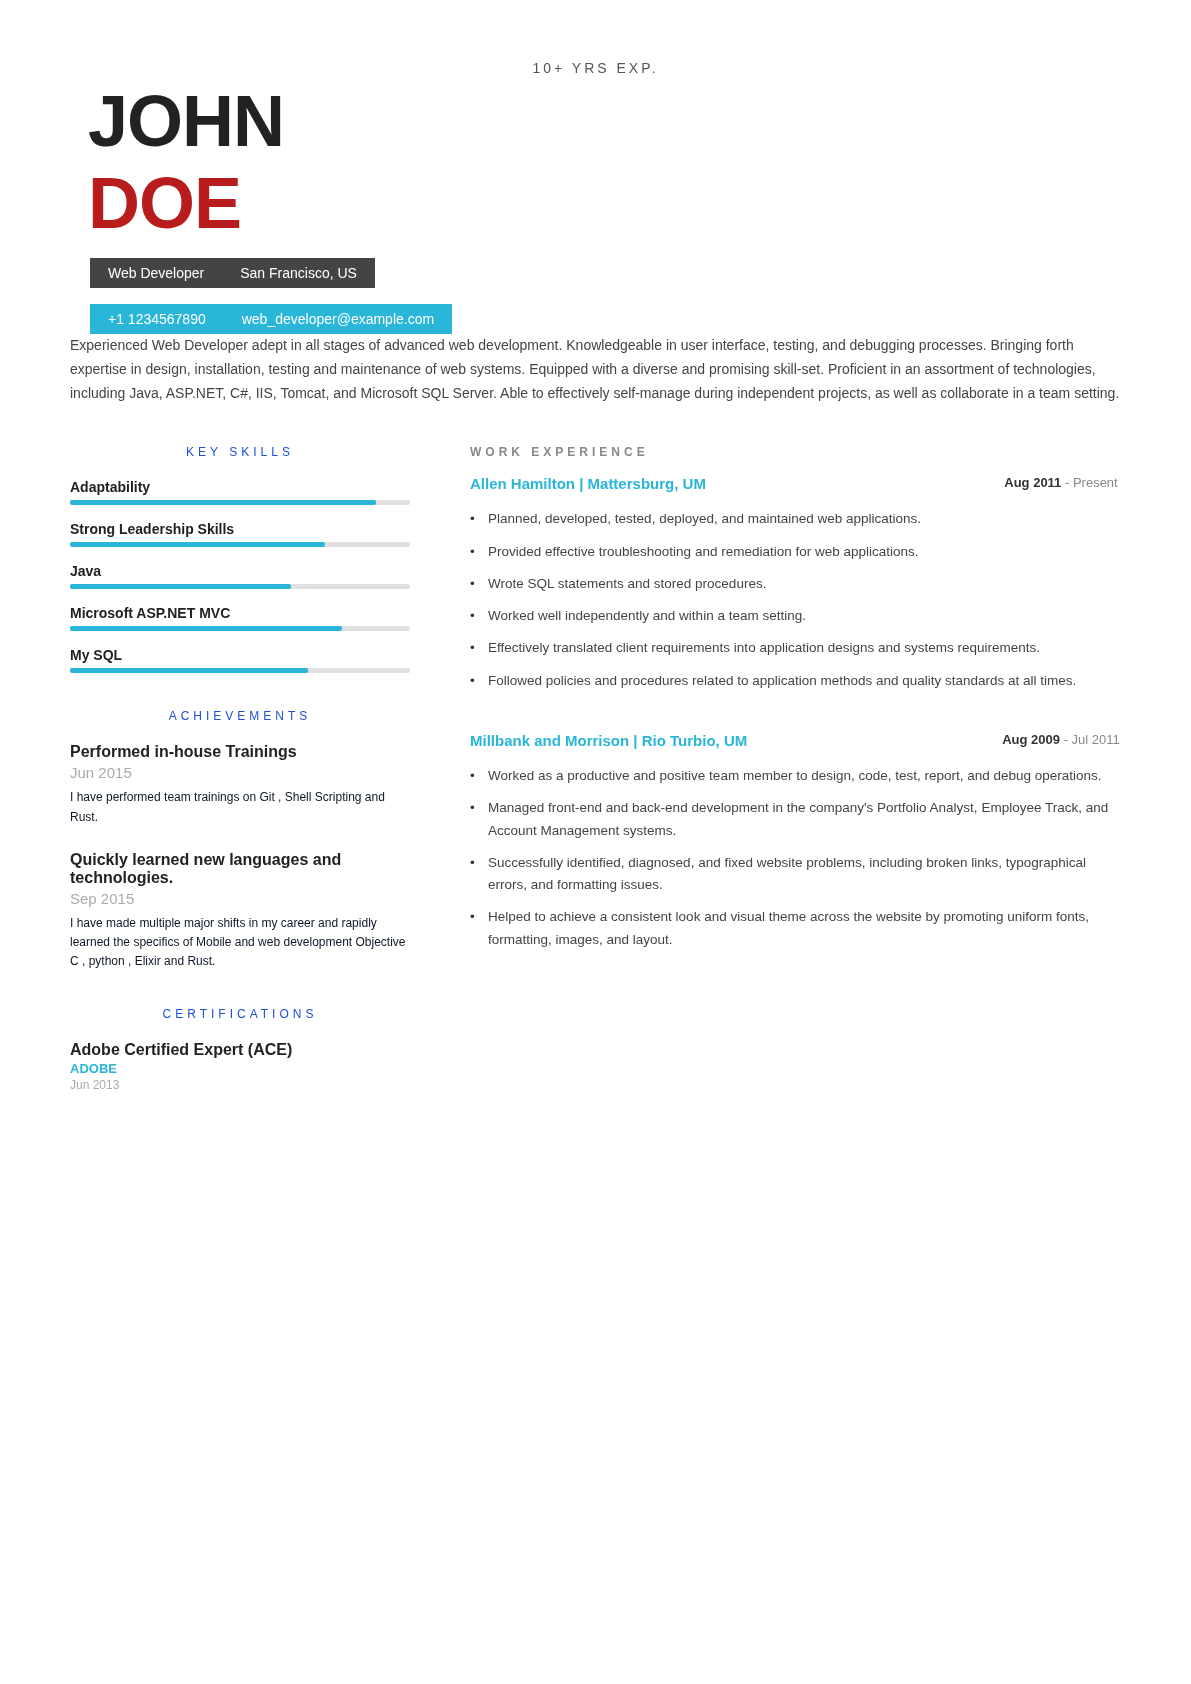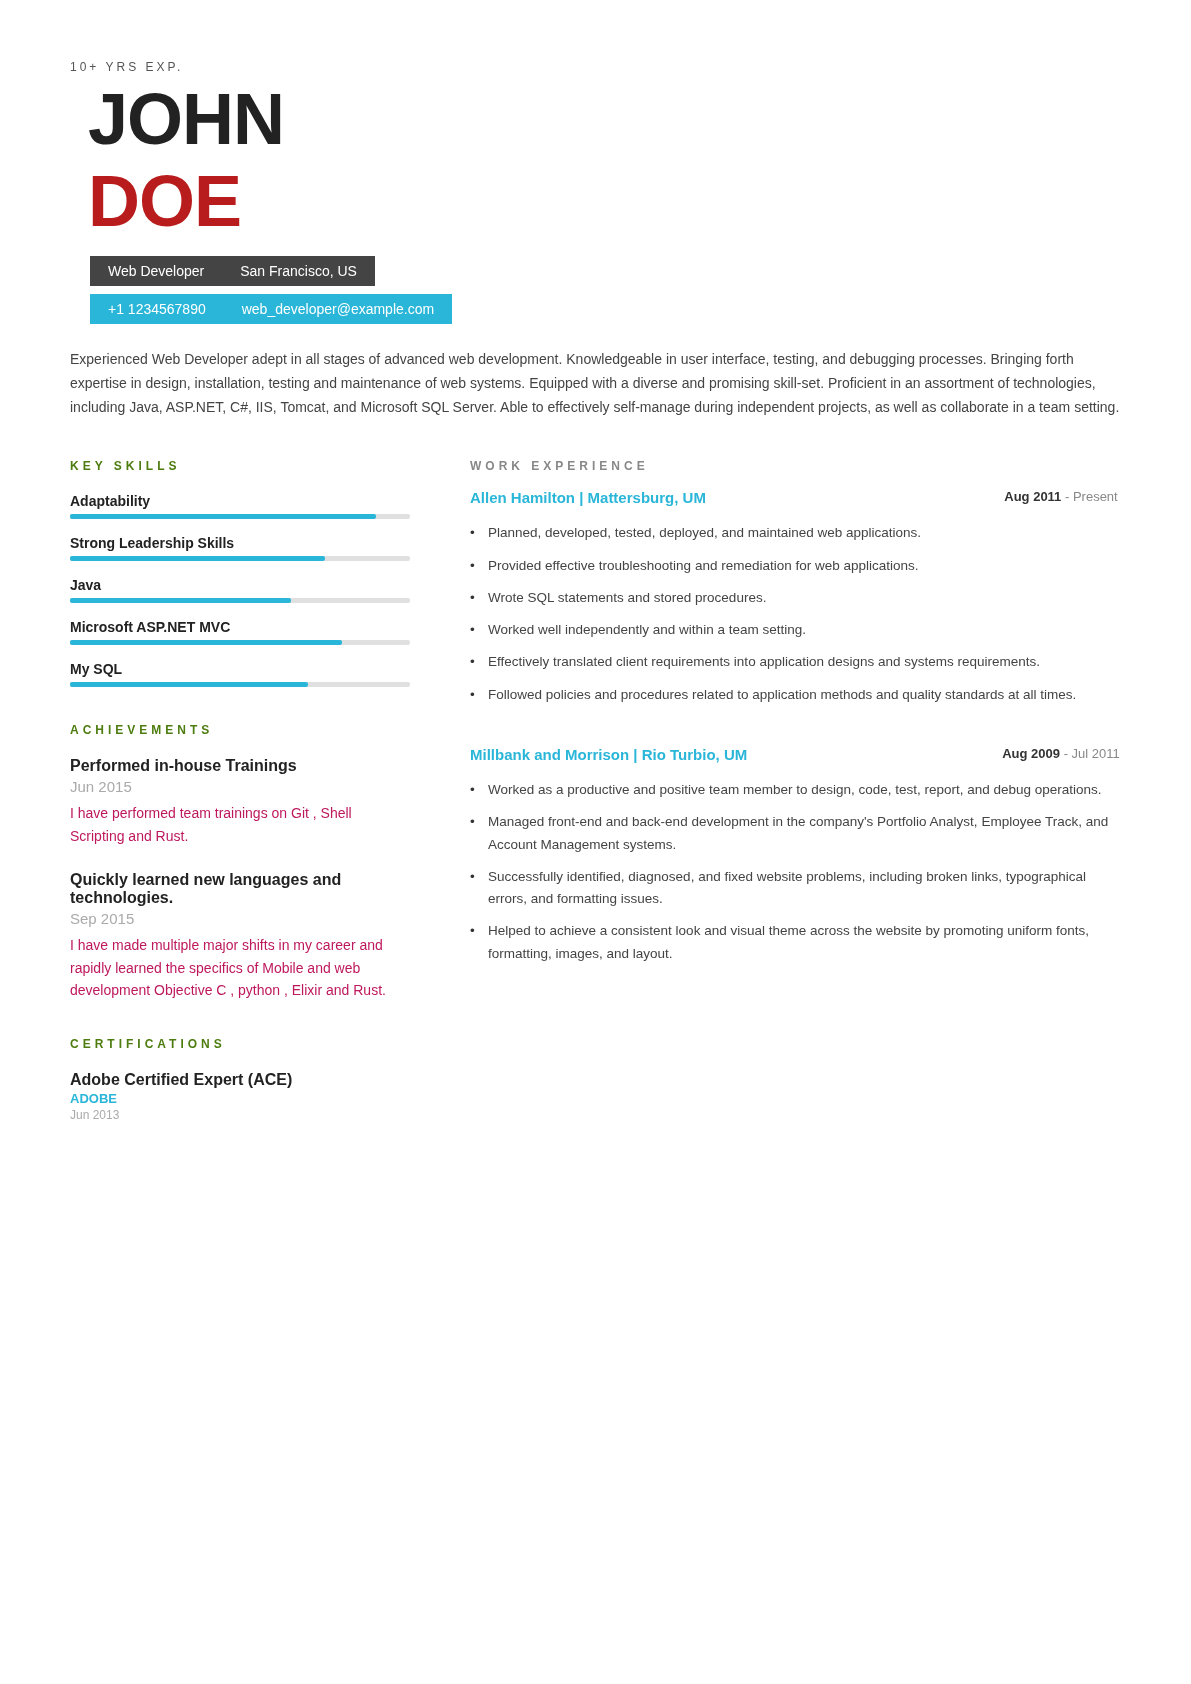--- a/index.html
+++ b/index.html
@@ -5,25 +5,26 @@
     * { margin: 0; padding: 0; box-sizing: border-box; }
     body {
       font-family: Arial, sans-serif;
       background: #fff;
       color: #333;
       width: 1191px;
       min-height: 1684px;
       padding: 60px 70px 60px 70px;
     }
     .exp-label {
-      font-size: 12px;
+      font-size: 14px;
       letter-spacing: 3px;
       color: #555;
       text-transform: uppercase;
       margin-bottom: 4px;
+      text-align: center;
     }
     .name-row {
       display: flex;
       align-items: baseline;
       gap: 0;
       margin-bottom: 14px;
       flex-direction: column;
     }
     .name-john {
       font-size: 72px;
@@ -34,22 +35,21 @@
     .name-doe {
       font-size: 72px;
       font-weight: 900;
       color: #b91c1c;
       letter-spacing: -1px;
       margin-left: 18px;
     }
     .info-bar {
       display: flex;
       flex-direction: column;
-      gap: 8px;
-      margin-bottom: 24px;
+      gap: 16px;
       padding-left: 20px;
     }
     .info-row-1 {
       display: flex;
       background: #444;
       width: fit-content;
     }
     .info-chip {
       background: #444;
       color: #fff;
@@ -82,23 +82,24 @@
       width: 340px;
       flex-shrink: 0;
     }
     .right-col {
       flex: 1;
     }
     .section-title {
       font-size: 12px;
       letter-spacing: 4px;
       text-transform: uppercase;
-      color: #4d7c0f;
+      color: #1d4ed8;
       margin-bottom: 20px;
-      font-weight: 700;
+      font-weight: 400;
+      text-align: center;
     }
     .skill-item {
       margin-bottom: 16px;
     }
     .skill-name {
       font-size: 14px;
       font-weight: 700;
       color: #222;
       margin-bottom: 5px;
     }
@@ -124,22 +125,22 @@
       font-weight: 700;
       color: #222;
       margin-bottom: 3px;
     }
     .achievement-date {
       font-size: 15px;
       color: #aaa;
       margin-bottom: 7px;
     }
     .achievement-desc {
-      font-size: 14px;
-      color: #be185d;
+      font-size: 12px;
+      color: #0f172a;
       line-height: 1.6;
     }
     .certifications-section {
       margin-top: 36px;
     }
     .cert-item {
       margin-bottom: 16px;
     }
     .cert-title {
       font-size: 16px;

